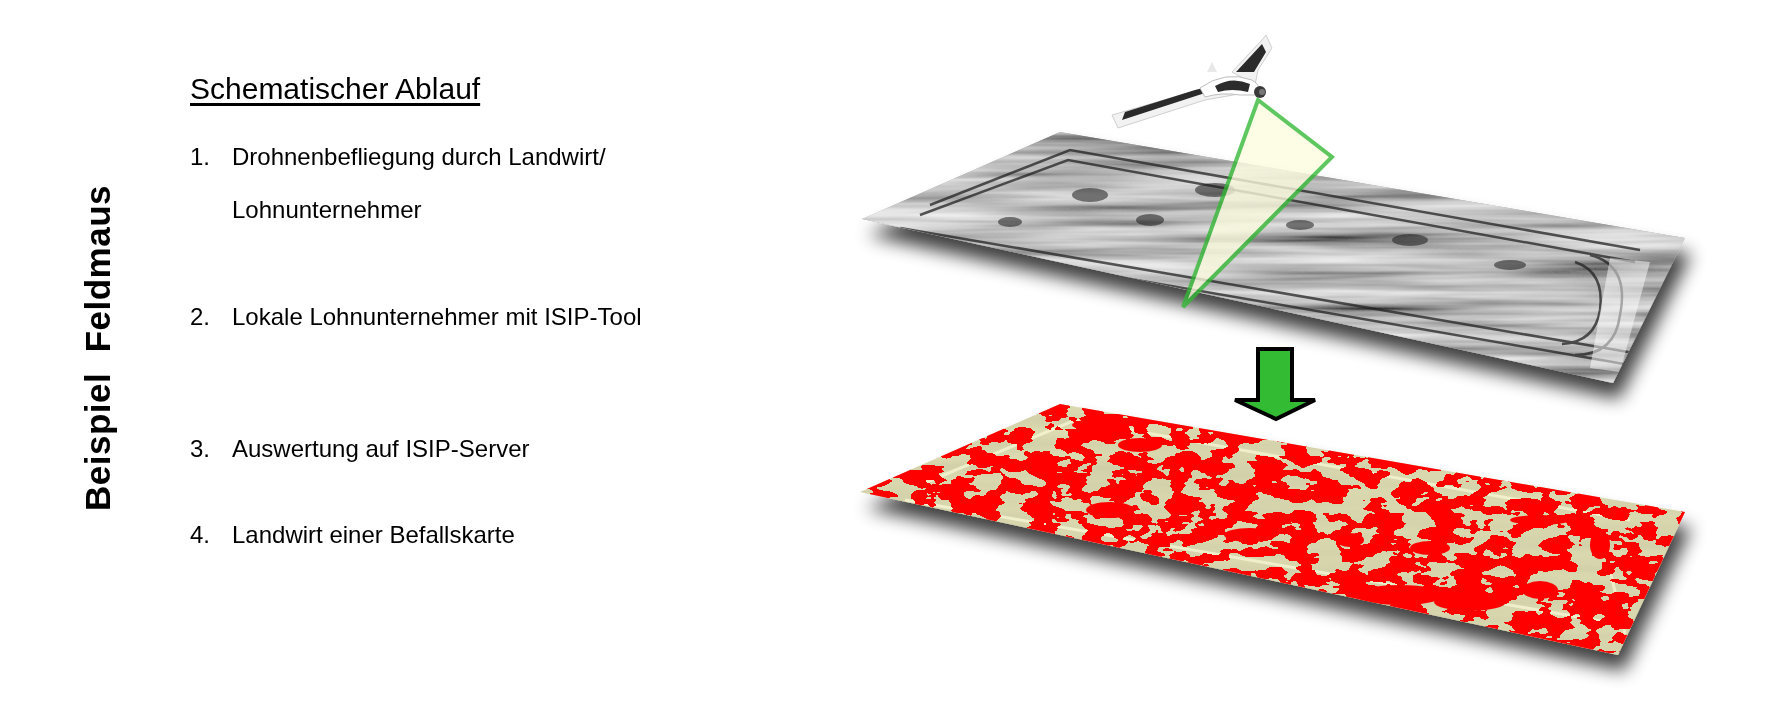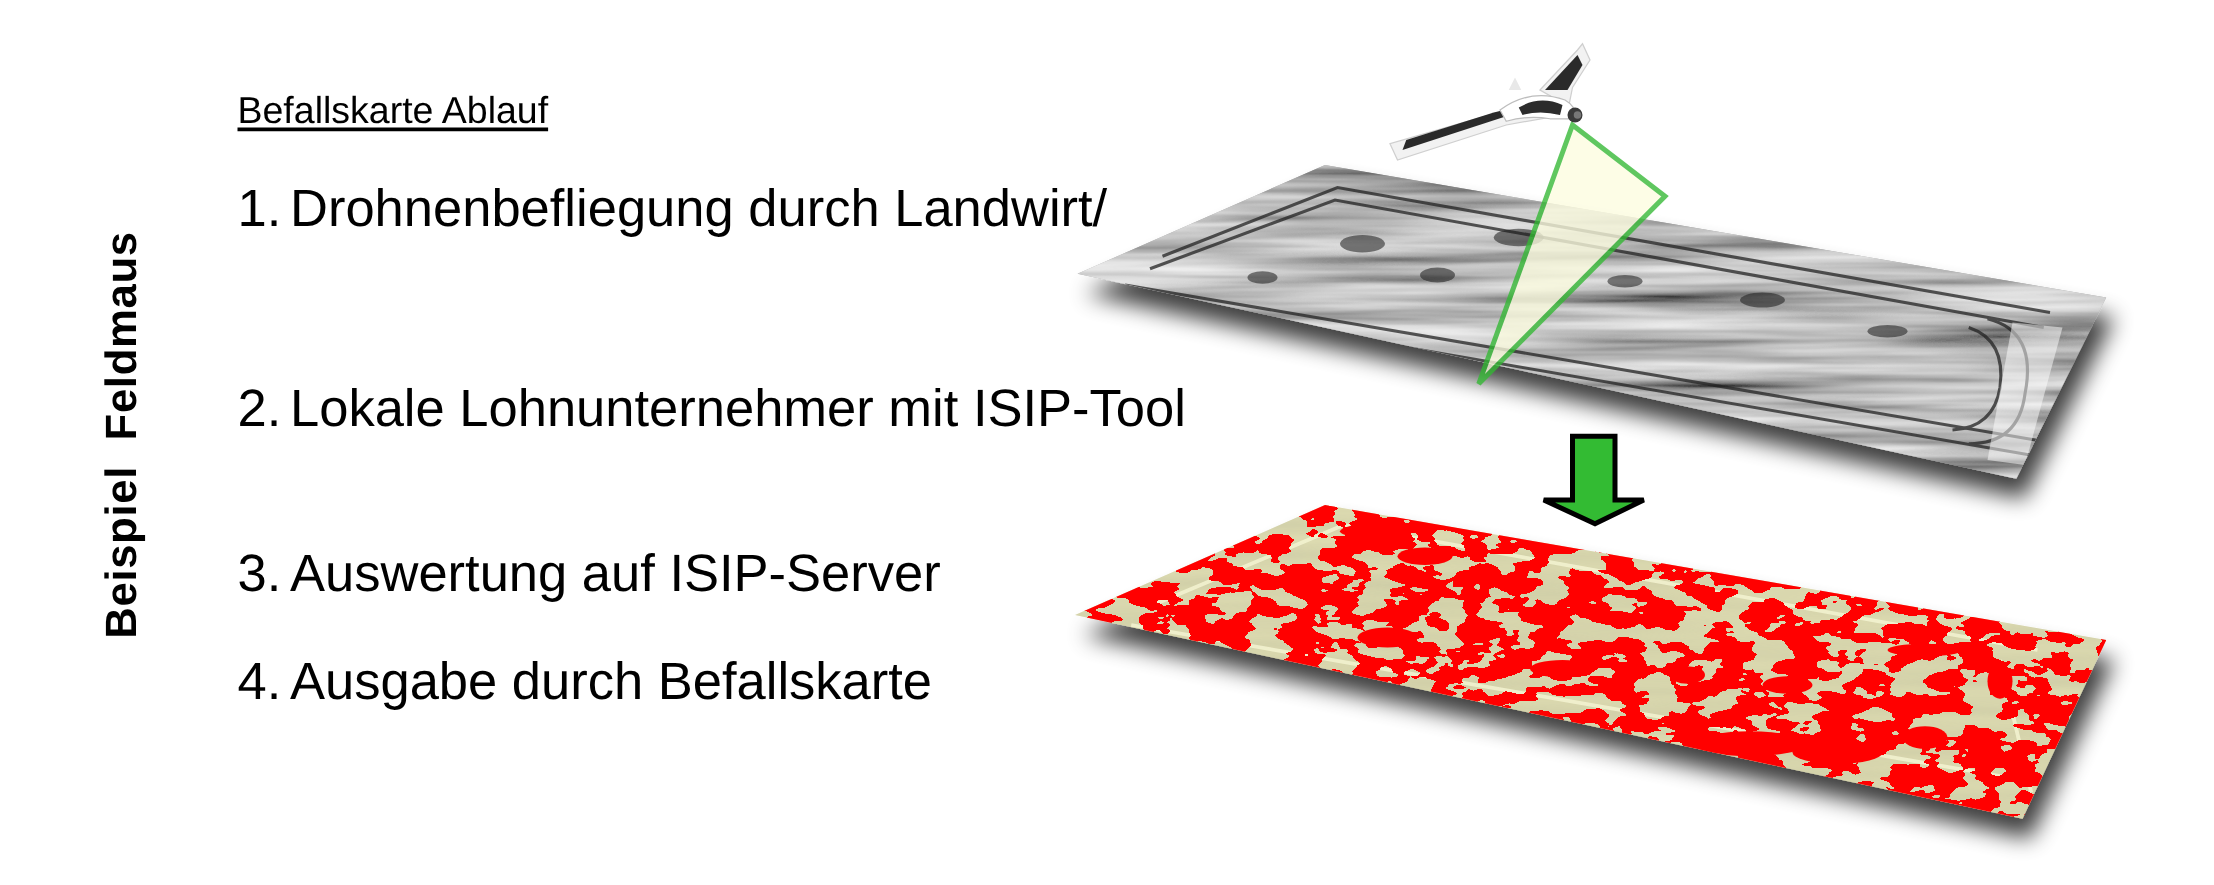--- a/index.html
+++ b/index.html
@@ -4,45 +4,46 @@
 <style>
   html, body { margin: 0; padding: 0; background: #ffffff; }
   body { width: 1771px; height: 708px; position: relative; overflow: hidden;
          font-family: "Liberation Sans", "DejaVu Sans", sans-serif; color: #000; }
   .vtitle { position: absolute; left: 80px; top: 172px; width: 36px; height: 352px; }
   .vtitle span { position: absolute; left: 50%; top: 50%; white-space: pre;
                  transform: translate(-50%, -50%) rotate(-90deg);
                  font-weight: bold; font-size: 35px; letter-spacing: 0.5px; }
   .heading { position: absolute; left: 190px; top: 72px; font-size: 30px;
              text-decoration: underline; text-underline-offset: 4px; white-space: nowrap; }
-  .step { position: absolute; left: 190px; font-size: 42px; white-space: nowrap; }
+  .step { position: absolute; left: 190px; font-size: 24px; white-space: nowrap; }
   .step .num { display: inline-block; width: 42px; }
   .step .cont { position: absolute; left: 42px; top: 53px; }
   .figure { position: absolute; left: 0; top: 0; width: 1771px; height: 708px; }
 </style>
 </head>
 <body>
 
 <div class="vtitle">
   <span>Beispiel  Feldmaus</span>
 </div>
 
-<div class="heading">Befallskarte Ablauf</div>
+<div class="heading">Schematischer Ablauf</div>
 
 <div class="step" style="top:143px">
   <span class="num">1.</span><span>Drohnenbefliegung durch Landwirt/</span>
+  <span class="cont">Lohnunternehmer</span>
 </div>
 <div class="step" style="top:303px">
   <span class="num">2.</span><span>Lokale Lohnunternehmer mit ISIP-Tool</span>
 </div>
 <div class="step" style="top:435px">
   <span class="num">3.</span><span>Auswertung auf ISIP-Server</span>
 </div>
 <div class="step" style="top:521px">
-  <span class="num">4.</span><span>Ausgabe durch Befallskarte</span>
+  <span class="num">4.</span><span>Landwirt einer Befallskarte</span>
 </div>
 
 <svg class="figure" viewBox="0 0 1771 708" xmlns="http://www.w3.org/2000/svg">
   <defs>
     <filter id="shadow" x="-10%" y="-20%" width="130%" height="160%">
       <feGaussianBlur in="SourceAlpha" stdDeviation="9"></feGaussianBlur>
       <feOffset dx="6" dy="16" result="b"></feOffset>
       <feComponentTransfer>
           <feFuncA type="linear" slope="0.75"></feFuncA>
         </feComponentTransfer>

